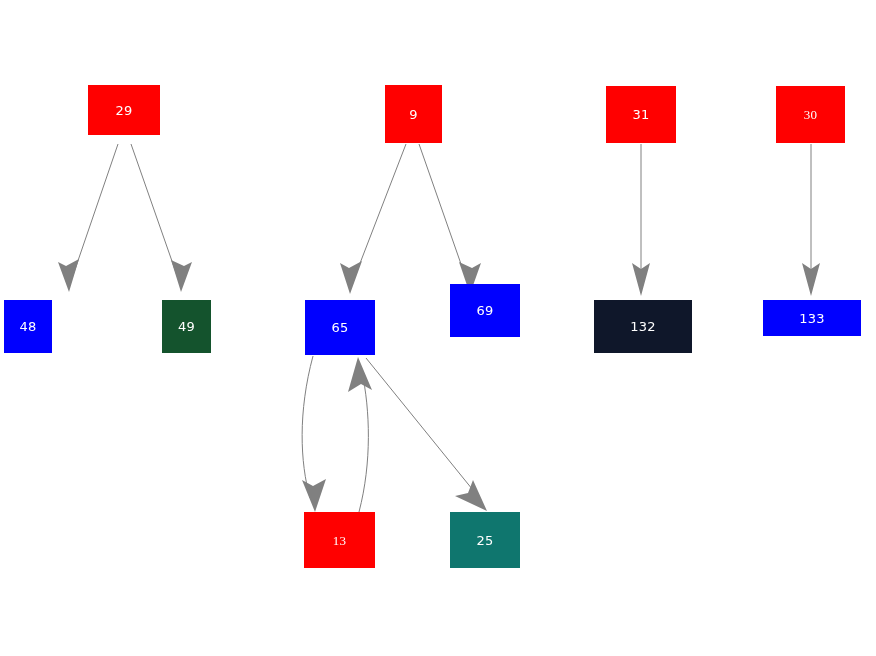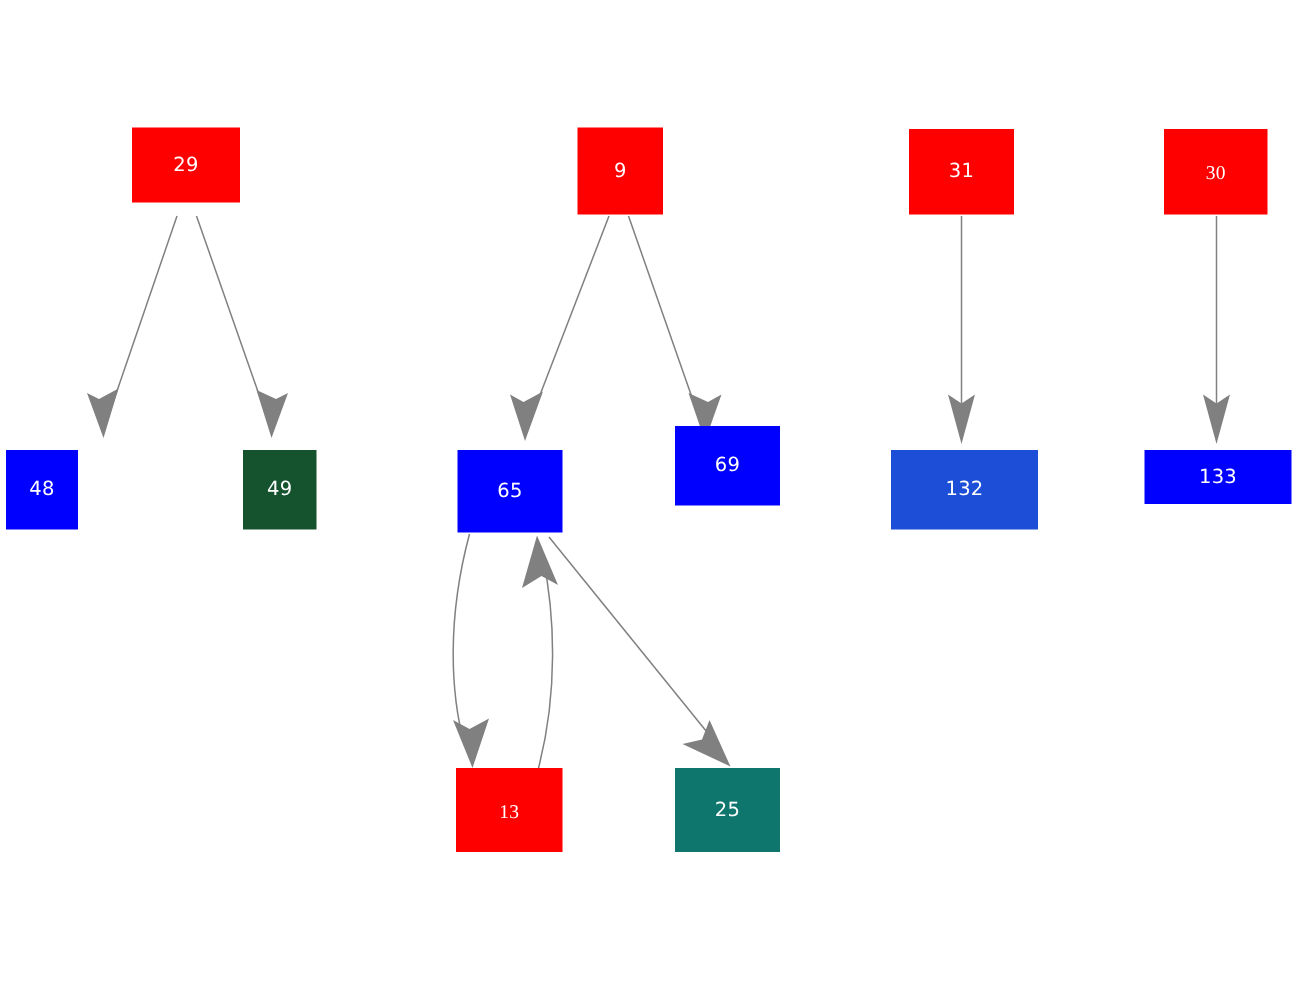--- a/index.html
+++ b/index.html
@@ -124,21 +124,21 @@
   </div>
 
   <div class="graph-node" style="left:450px; top:512px; width:70px; height:56px; background:#0f766e;">
     <span class="node-label">25</span>
   </div>
 
   <div class="graph-node" style="left:606px; top:86px; width:70px; height:57px; background:#ff0000;">
     <span class="node-label">31</span>
   </div>
 
-  <div class="graph-node" style="left:594px; top:300px; width:98px; height:53px; background:#1d4ed8;">
+  <div class="graph-node" style="left:594px; top:300px; width:98px; height:53px; background:#0f172a;">
     <span class="node-label">132</span>
   </div>
 
   <div class="graph-node" style="left:776px; top:86px; width:69px; height:57px; background:#ff0000;font-family:Liberation Serif, serif;">
     <span class="node-label">30</span>
   </div>
 
   <div class="graph-node" style="left:763px; top:300px; width:98px; height:36px; background:#0000ff;">
     <span class="node-label">133</span>
   </div>

